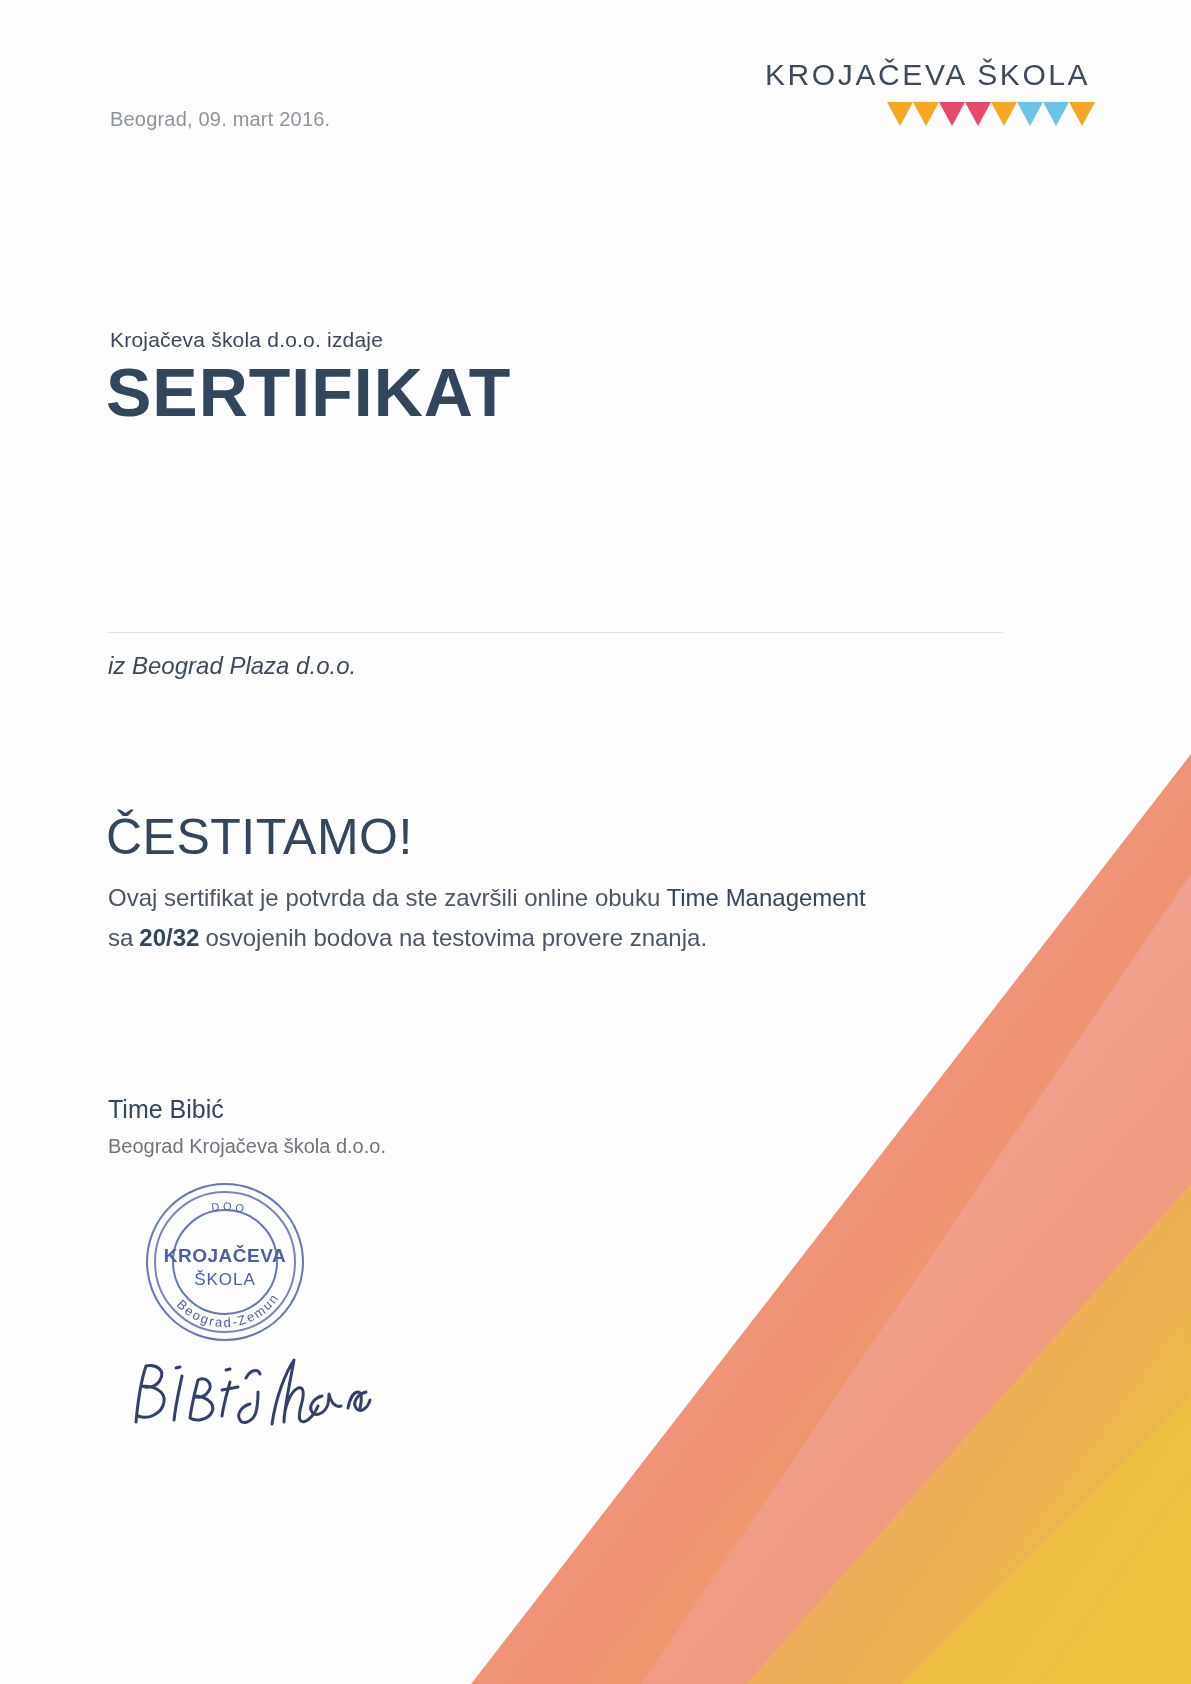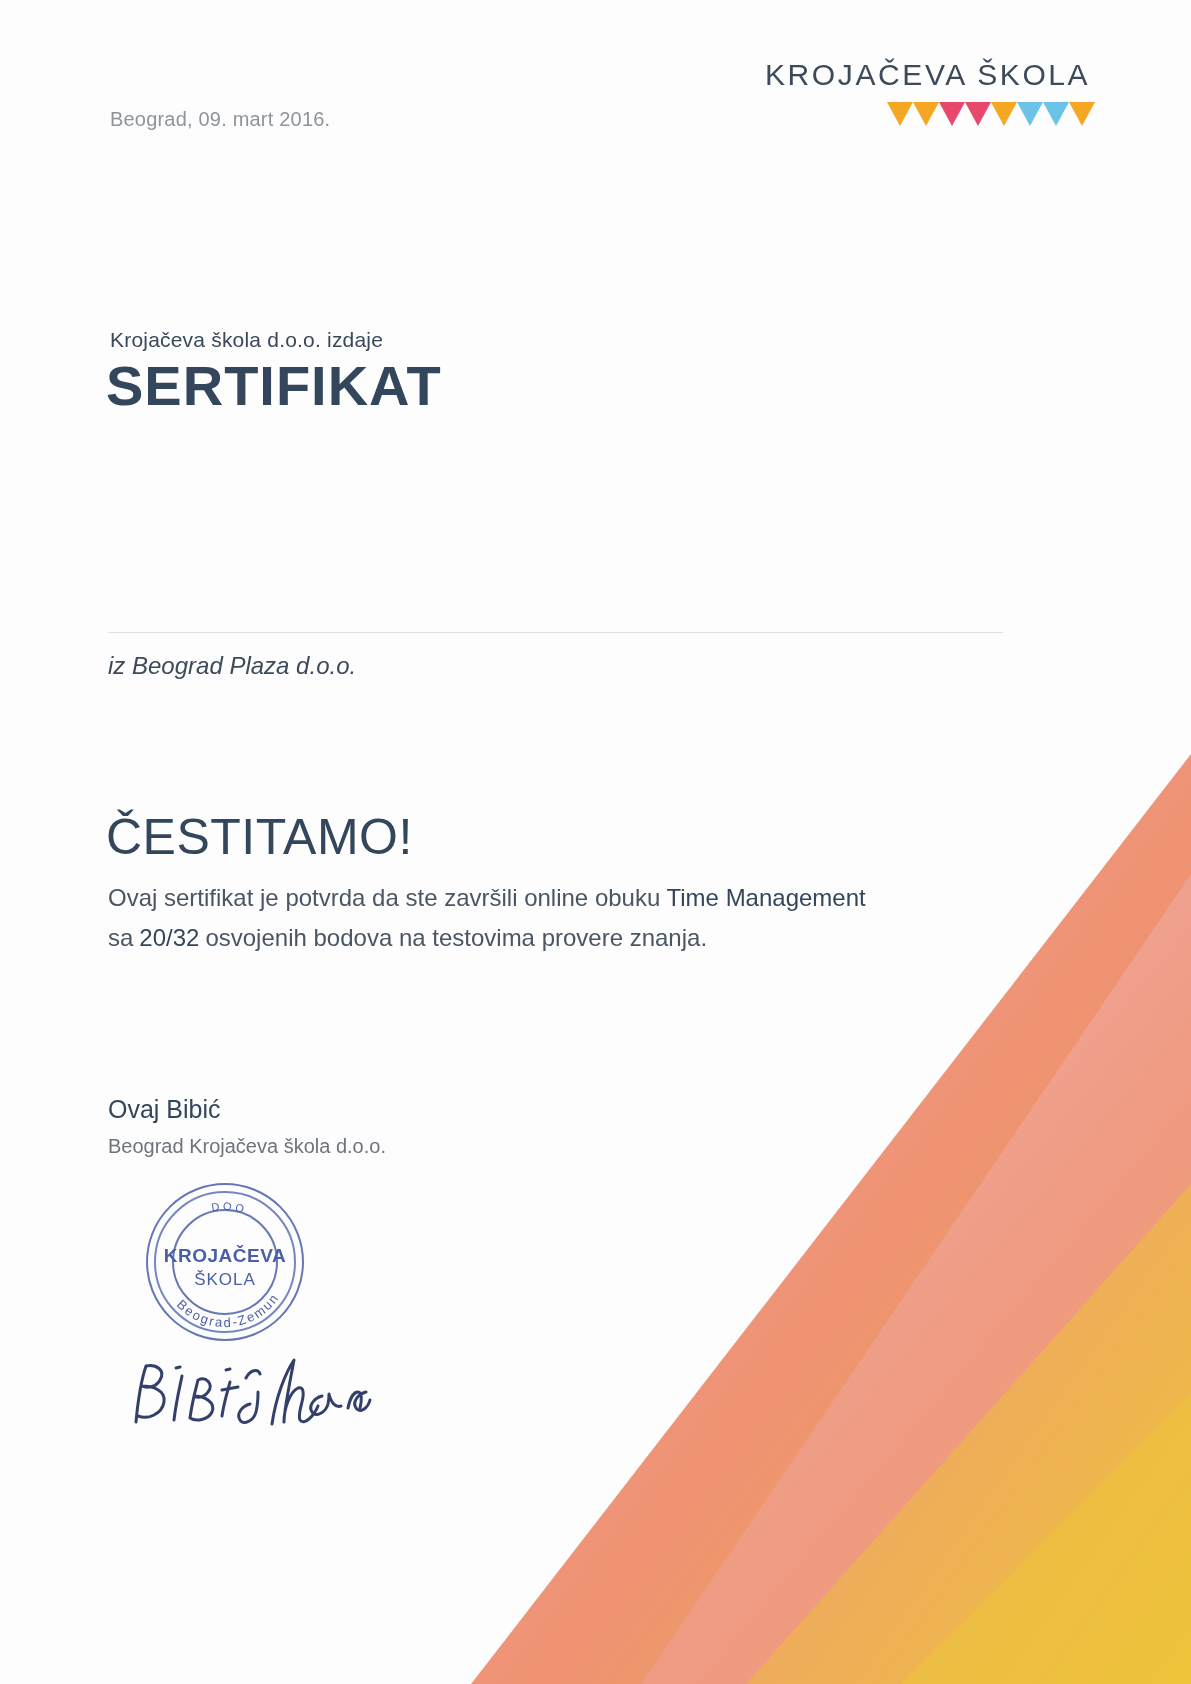--- a/index.html
+++ b/index.html
@@ -81,21 +81,21 @@
     left: 110px;
     top: 328px;
     font-size: 21px;
     color: #39485a;
     letter-spacing: 0.2px;
   }
   .cert-title {
     position: absolute;
     left: 106px;
     top: 355px;
-    font-size: 56px;
+    font-size: 68px;
     font-weight: bold;
     color: #33465c;
     letter-spacing: 1px;
     line-height: 1.1;
   }
 
   
   .recipient {
     position: absolute;
     left: 108px;
@@ -140,21 +140,21 @@
     width: 900px;
     font-size: 24px;
     line-height: 1.65;
     color: #4a5664;
   }
   .body-text b {
     color: #33465c;
     font-weight: normal;
   }
   .score {
-    font-weight: normal;
+    font-weight: bold;
     color: #33465c;
     padding: 0 6px;
   }
 
   
   .signer-name {
     position: absolute;
     left: 108px;
     top: 1095px;
     font-size: 25px;
@@ -233,21 +233,21 @@
 
   <div class="recipient-rule"></div>
   <div class="company">iz Beograd Plaza d.o.o.</div>
 
   <div class="congrats">ČESTITAMO!</div>
   <div class="body-text">
     <span>Ovaj sertifikat je potvrda da ste završili online obuku </span><b>Time Management</b><br>
     <span>sa</span><span class="score">20/32</span><span>osvojenih bodova na testovima provere znanja.</span>
   </div>
 
-  <div class="signer-name">Ovaj Bibić</div>
+  <div class="signer-name">Time Bibić</div>
   <div class="signer-role">Beograd Krojačeva škola d.o.o.</div>
 
   <svg class="stamp" viewBox="0 0 190 165">
     <g fill="none" stroke="#4a5fa8" stroke-width="2">
       <circle cx="95" cy="82" r="78" opacity="0.85"></circle>
       <circle cx="95" cy="82" r="70" opacity="0.75"></circle>
       <circle cx="95" cy="82" r="52" opacity="0.85"></circle>
     </g>
     <path id="stampTop" d="M 43 82 A 52 52 0 0 1 147 82" fill="none"></path>
     <path id="stampBot" d="M 30 82 A 65 65 0 0 0 160 82" fill="none"></path>

